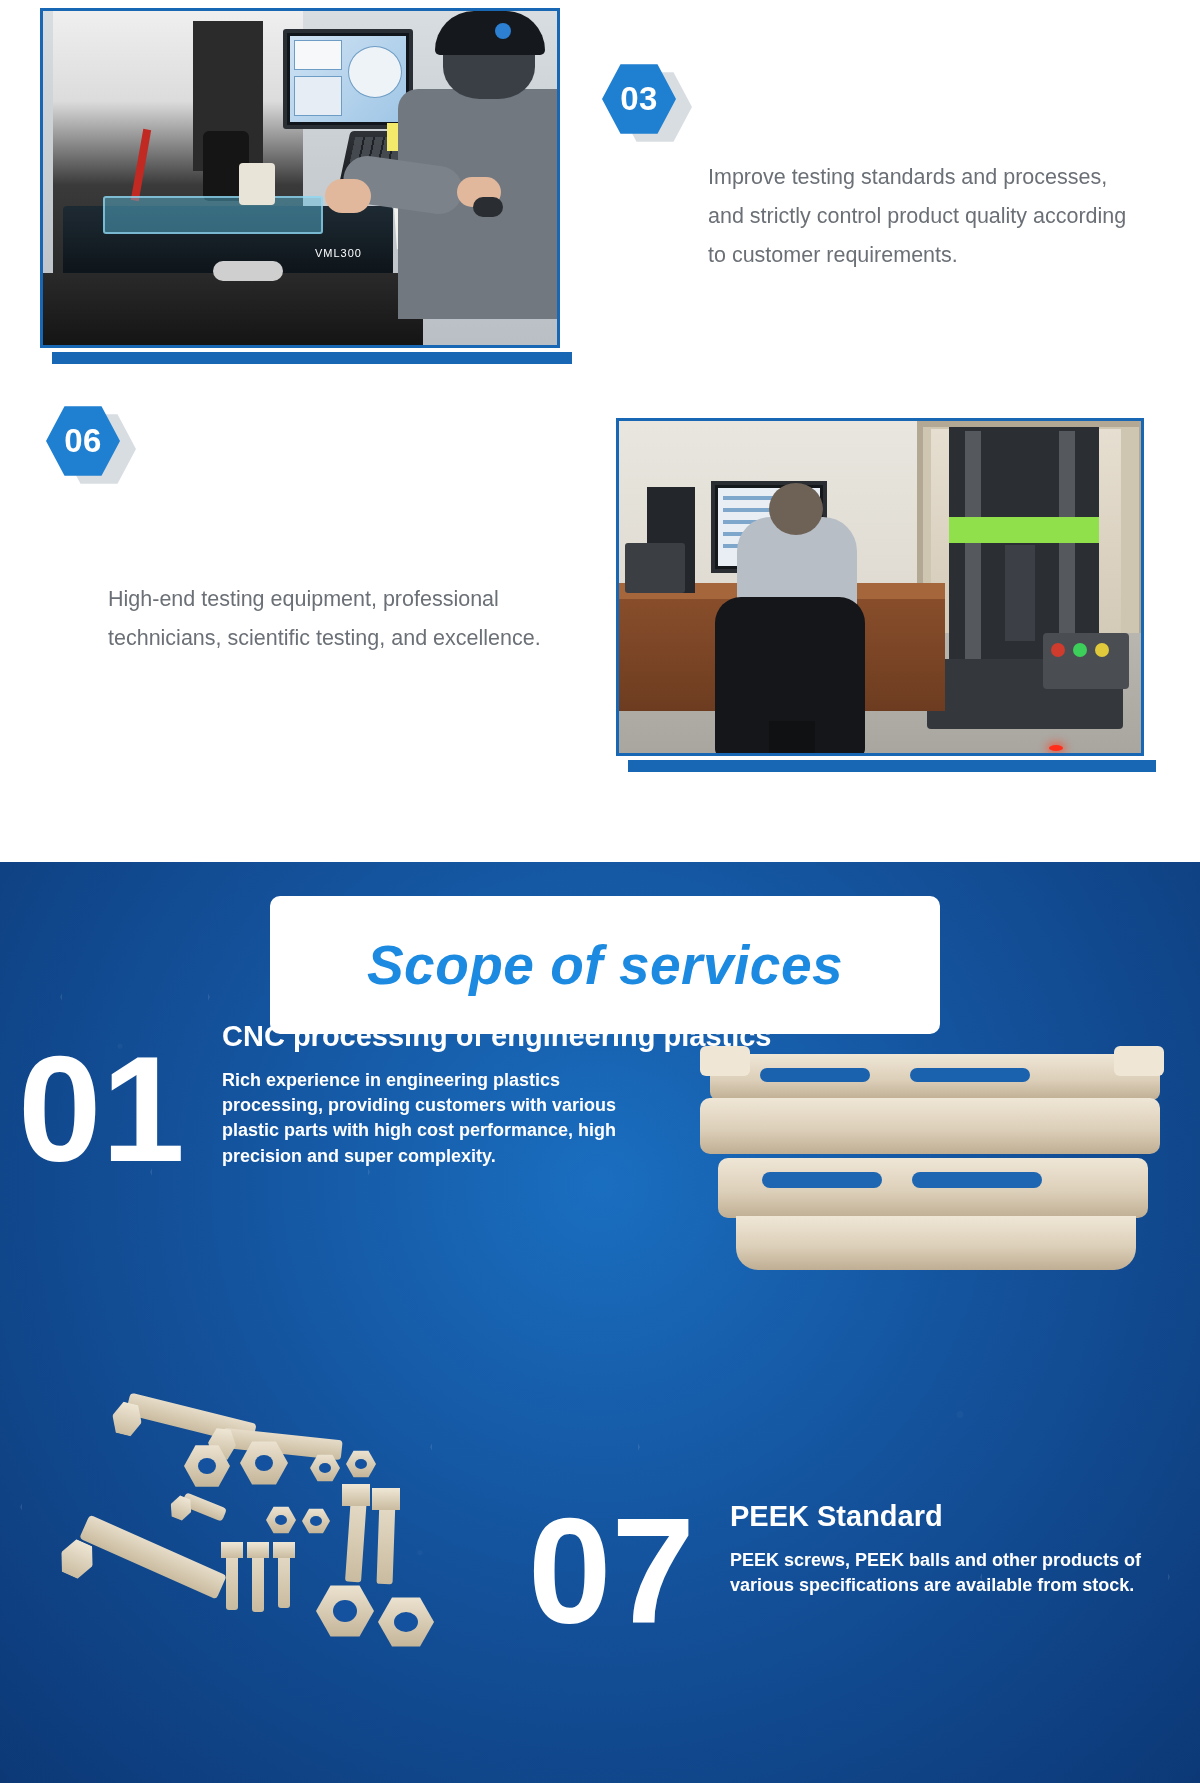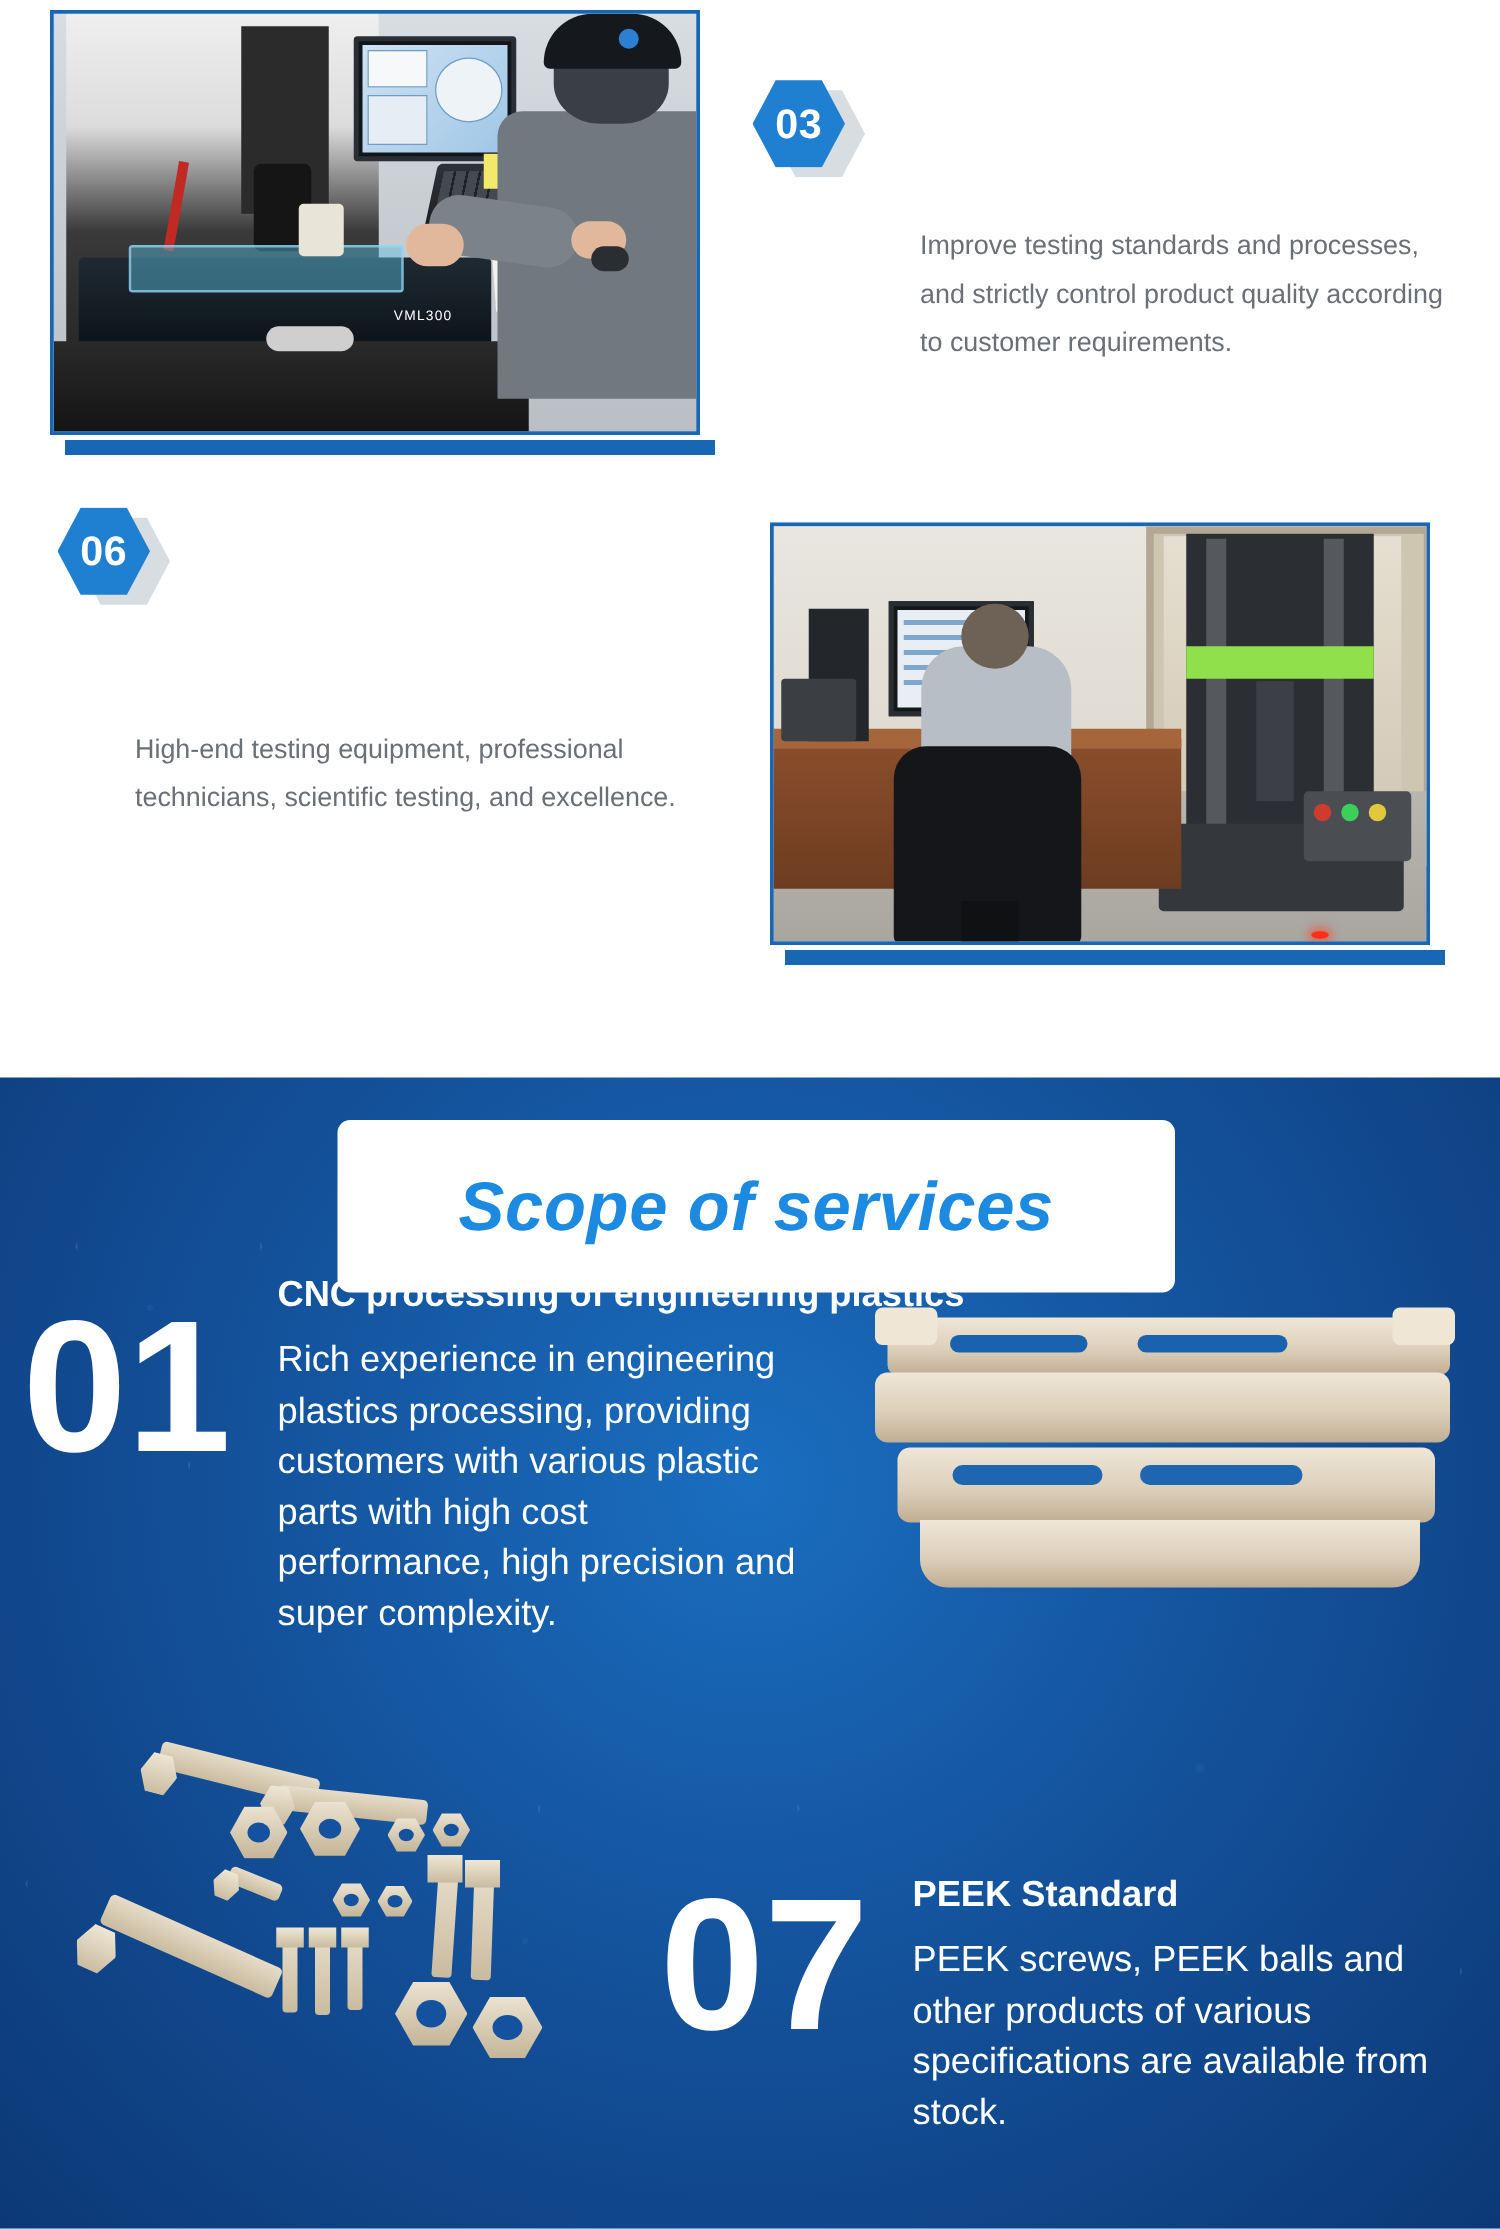--- a/index.html
+++ b/index.html
@@ -139,21 +139,21 @@
   }
   #title03 { left: 732px; top: 84px; width: 420px; }
   #title04 { left: 155px; top: 396px; width: 400px; }
 
   .block-body {
     position: absolute;
     font-size: 21.5px;
     color: #6b7077;
     line-height: 1.82;
   }
-  #body03 { left: 736px; top: 158px; width: 430px; margin-top: 19px; }
+  #body03 { left: 708px; top: 158px; width: 430px; }
   #body04 { left: 108px; top: 580px; width: 460px; }
 
   
   .blue-section {
     position: absolute;
     left: 0; top: 862px;
     width: 1200px;
     height: 921px;
     background: radial-gradient(ellipse at 50% 35%, #1a6ec0 0%, #14539d 45%, #0c3876 100%);
     overflow: hidden;
@@ -202,22 +202,22 @@
     position: absolute;
     font-size: 29px;
     font-weight: bold;
     color: #ffffff;
   }
   #svc01-title { left: 222px; top: 1020px; width: 800px; }
   #svc02-title { left: 730px; top: 1500px; width: 400px; }
 
   .svc-body {
     position: absolute;
-    font-size: 29px;
-    font-weight: normal;
+    font-size: 18px;
+    font-weight: bold;
     color: #ffffff;
     line-height: 1.4;
   }
   #svc01-body { left: 222px; top: 1068px; width: 420px; }
   #svc02-body { left: 730px; top: 1548px; width: 430px; }
 
   
   .prod { position: absolute; }
   #prod-chain { left: 700px; top: 1040px; width: 470px; height: 250px; }
   .chain-piece {

